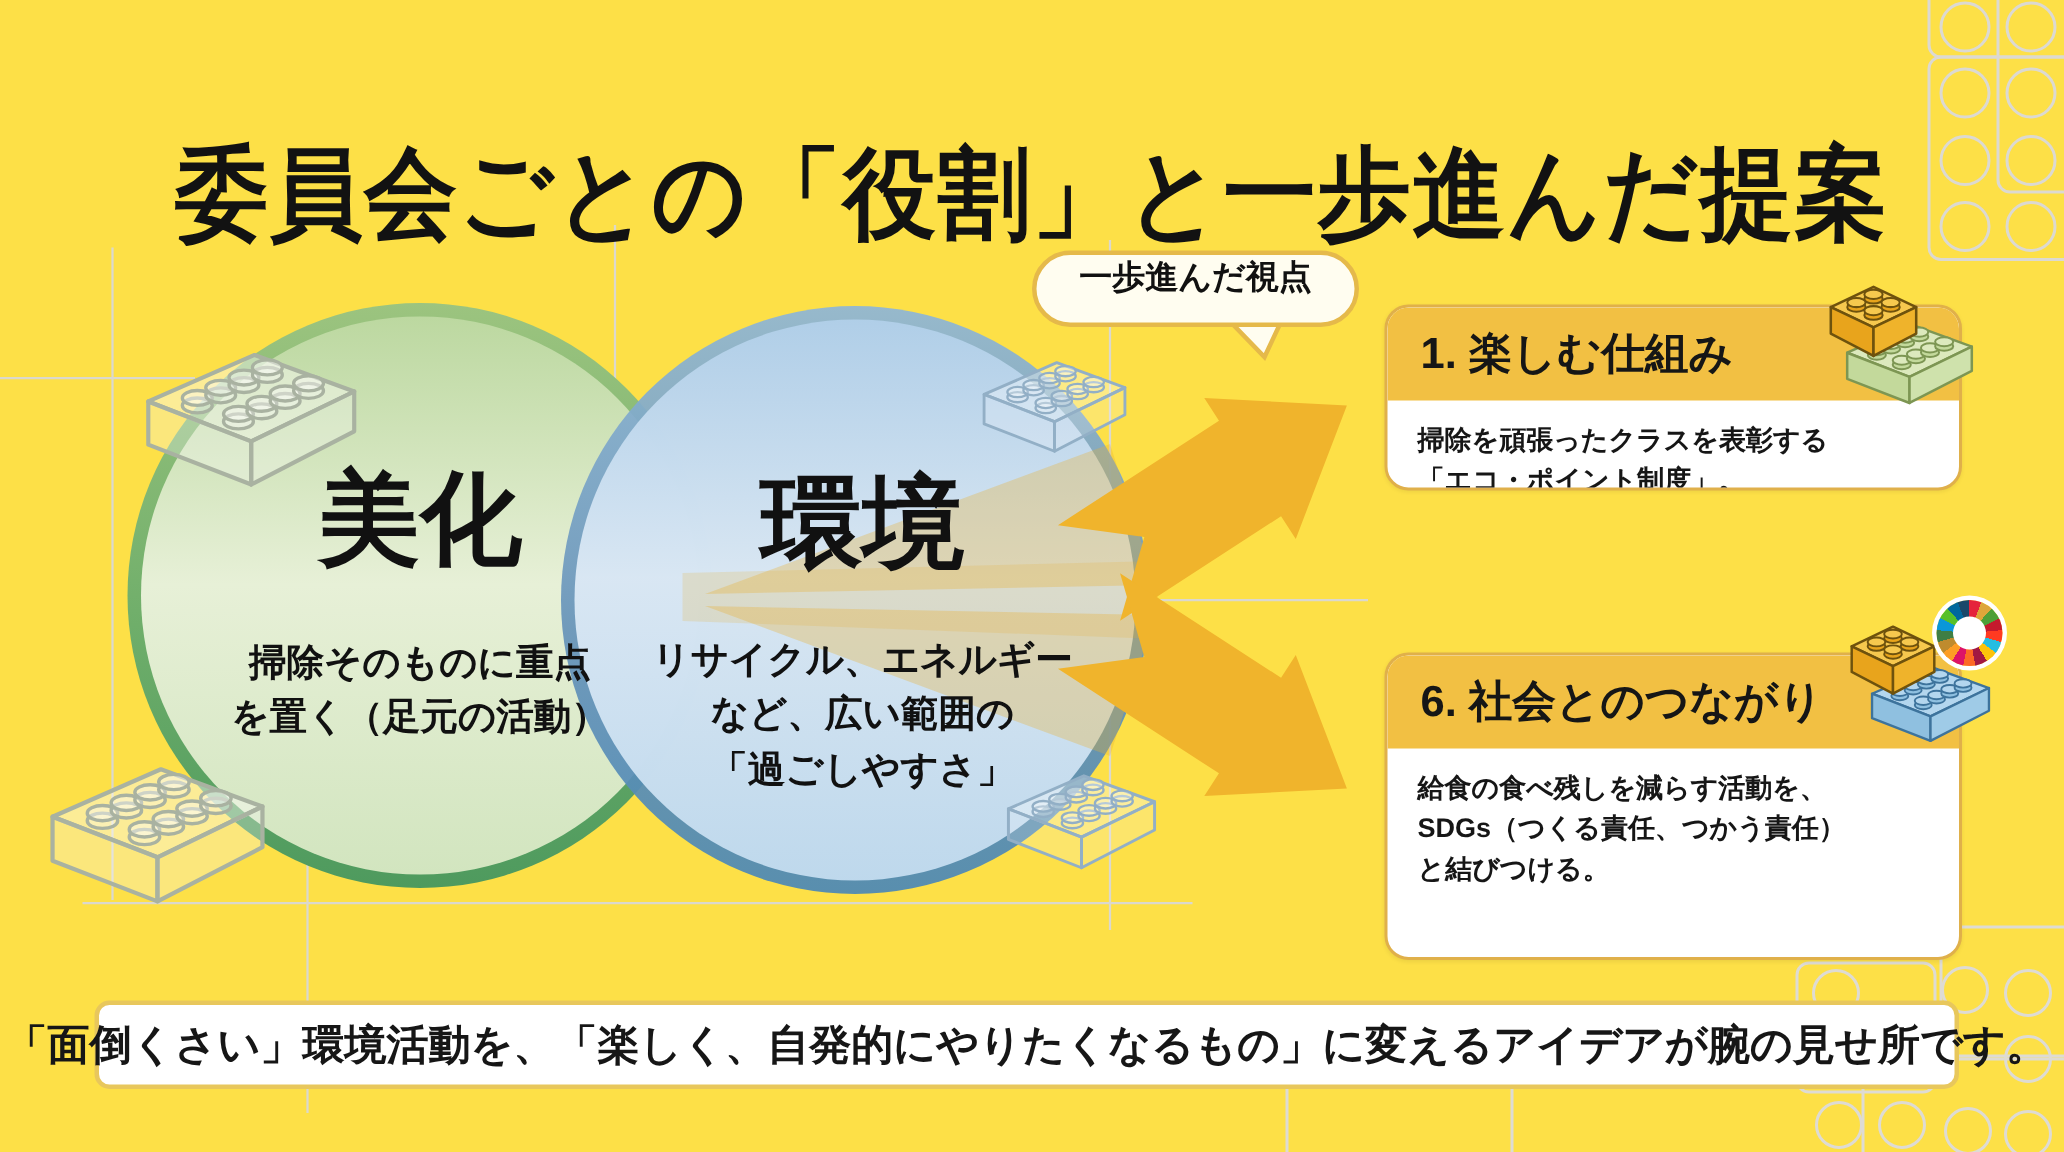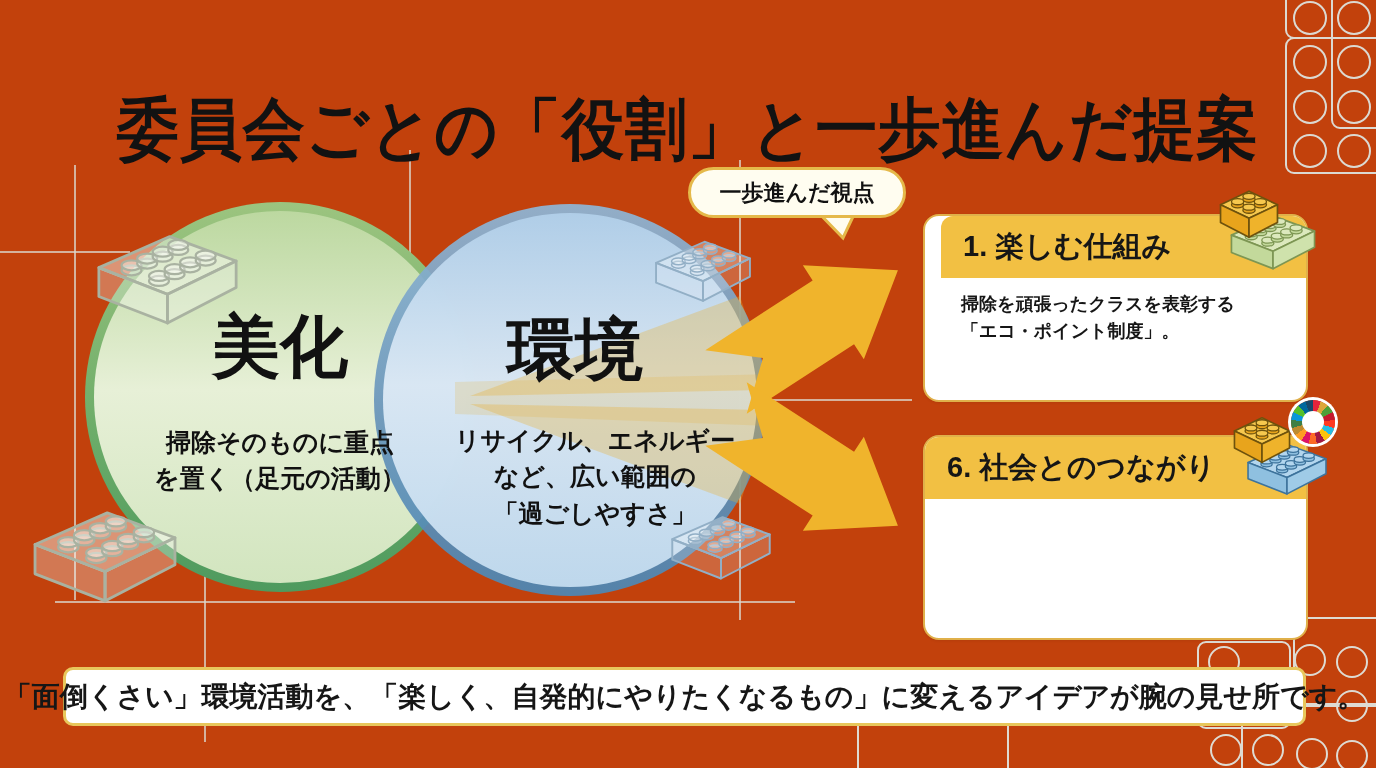--- a/index.html
+++ b/index.html
@@ -1,18 +1,18 @@
 <!DOCTYPE html>
 <html lang="ja"><head>
 <meta charset="utf-8">
 <style>
   html,body{margin:0;padding:0;background:#DDDBD4;}
   #slide{
     position:relative;width:1376px;height:768px;overflow:hidden;
-    background:#c2410c;
+    background:#fde047;
     font-family:"Liberation Sans","DejaVu Sans",sans-serif;
     color:#161616;
   }
   .abs{position:absolute;}
   .preline{white-space:pre-line;}
 
   
   .title{
     top:42px;left:0;width:100%;text-align:center;
     font-size:62px;font-weight:900;letter-spacing:1px;color:#121212;
@@ -43,40 +43,40 @@
   }
 
   
   .venn-label{z-index:6;text-align:center;font-weight:900;font-size:68px;line-height:1;color:#111;}
   .venn-caption{z-index:6;text-align:center;font-weight:700;font-size:25px;line-height:1.45;color:#111;}
 
   
   .callout{
     left:688px;top:167px;width:212px;height:45px;z-index:6;
     background:#FFFDF0;border:3px solid #E5B94A;border-radius:26px;
-    display:flex;align-items:center;justify-content:center;
+    display:flex;align-items:flex-start;justify-content:center;
     font-size:22px;font-weight:800;color:#111;
   }
 
   
   .proposal{
     left:923px;width:385px;z-index:5;
     background:#FFFFFF;border:2.5px solid #E0B04A;border-radius:16px;
     box-sizing:border-box;box-shadow:0 1px 3px rgba(0,0,0,.07);
     overflow:hidden;
   }
   .proposal-header{
     height:62px;background:#F2C043;display:flex;align-items:center;
     padding-left:22px;font-size:29px;font-weight:900;color:#161616;
     border-radius:12px 12px 0 0;
   }
   .proposal-body{
     padding:13px 20px 0 20px;font-size:18px;font-weight:700;line-height:1.5;color:#161616;
   }
-  #proposal-1{top:214px;height:188px;padding-left:16px;}
+  #proposal-1{top:203px;height:124px;}
   #proposal-2{top:435px;height:205px;}
 
   
   .footer-banner{
     left:63px;top:667px;width:1243px;height:59px;z-index:5;
     background:#FFFFFF;border:3px solid #E8C75C;border-radius:10px;
     box-sizing:border-box;display:flex;align-items:center;justify-content:center;
     font-size:28px;font-weight:800;white-space:nowrap;color:#161616;
   }
 
@@ -202,36 +202,39 @@
     <g transform="translate(726,414) rotate(33)">
       <polygon points="0,-38 128,-38 128,-56 205,0 128,56 128,38 0,38 44,0" fill="#F0B42C"></polygon>
     </g>
     <polygon points="812,206 858,206 843,238" fill="#FFFDF0" stroke="#E5B94A" stroke-width="3"></polygon>
   </svg>
 
   <div class="abs venn-label" style="left:120px;top:312px;width:320px;">美化</div>
   <div class="abs venn-label" style="left:420px;top:315px;width:310px;">環境</div>
   <div class="abs venn-caption preline" style="left:120px;top:424px;width:320px;">掃除そのものに重点
 を置く（足元の活動）</div>
-  <div class="abs venn-caption preline" style="left:440px;top:422px;width:310px;">リサイクル、エネルギー
+  <div class="abs venn-caption preline" style="left:420px;top:422px;width:310px;">リサイクル、エネルギー
 など、広い範囲の
 「過ごしやすさ」</div>
 
   <div class="abs callout">
     <span>一歩進んだ視点</span>
   </div>
 
   <section class="abs proposal" id="proposal-1">
     <header class="proposal-header">1. 楽しむ仕組み</header>
     <div class="proposal-body preline">掃除を頑張ったクラスを表彰する
 「エコ・ポイント制度」。</div>
   </section>
 
   <section class="abs proposal" id="proposal-2">
     <header class="proposal-header">6. 社会とのつながり</header>
+    <div class="proposal-body preline">給食の食べ残しを減らす活動を、
+SDGs（つくる責任、つかう責任）
+と結びつける。</div>
   </section>
 
   <div class="abs footer-banner">
     <span>「面倒くさい」環境活動を、「楽しく、自発的にやりたくなるもの」に変えるアイデアが腕の見せ所です。</span>
   </div>
 
   <svg class="brick brick-near-circles brick-gray" style="left:90px;top:221px;" width="155" height="111" viewBox="0 0 140 100">
       <use href="#brick4"></use>
     </svg>
   <svg class="brick brick-near-circles brick-gray" style="left:26px;top:497px;" width="158" height="113" viewBox="0 0 140 100">

